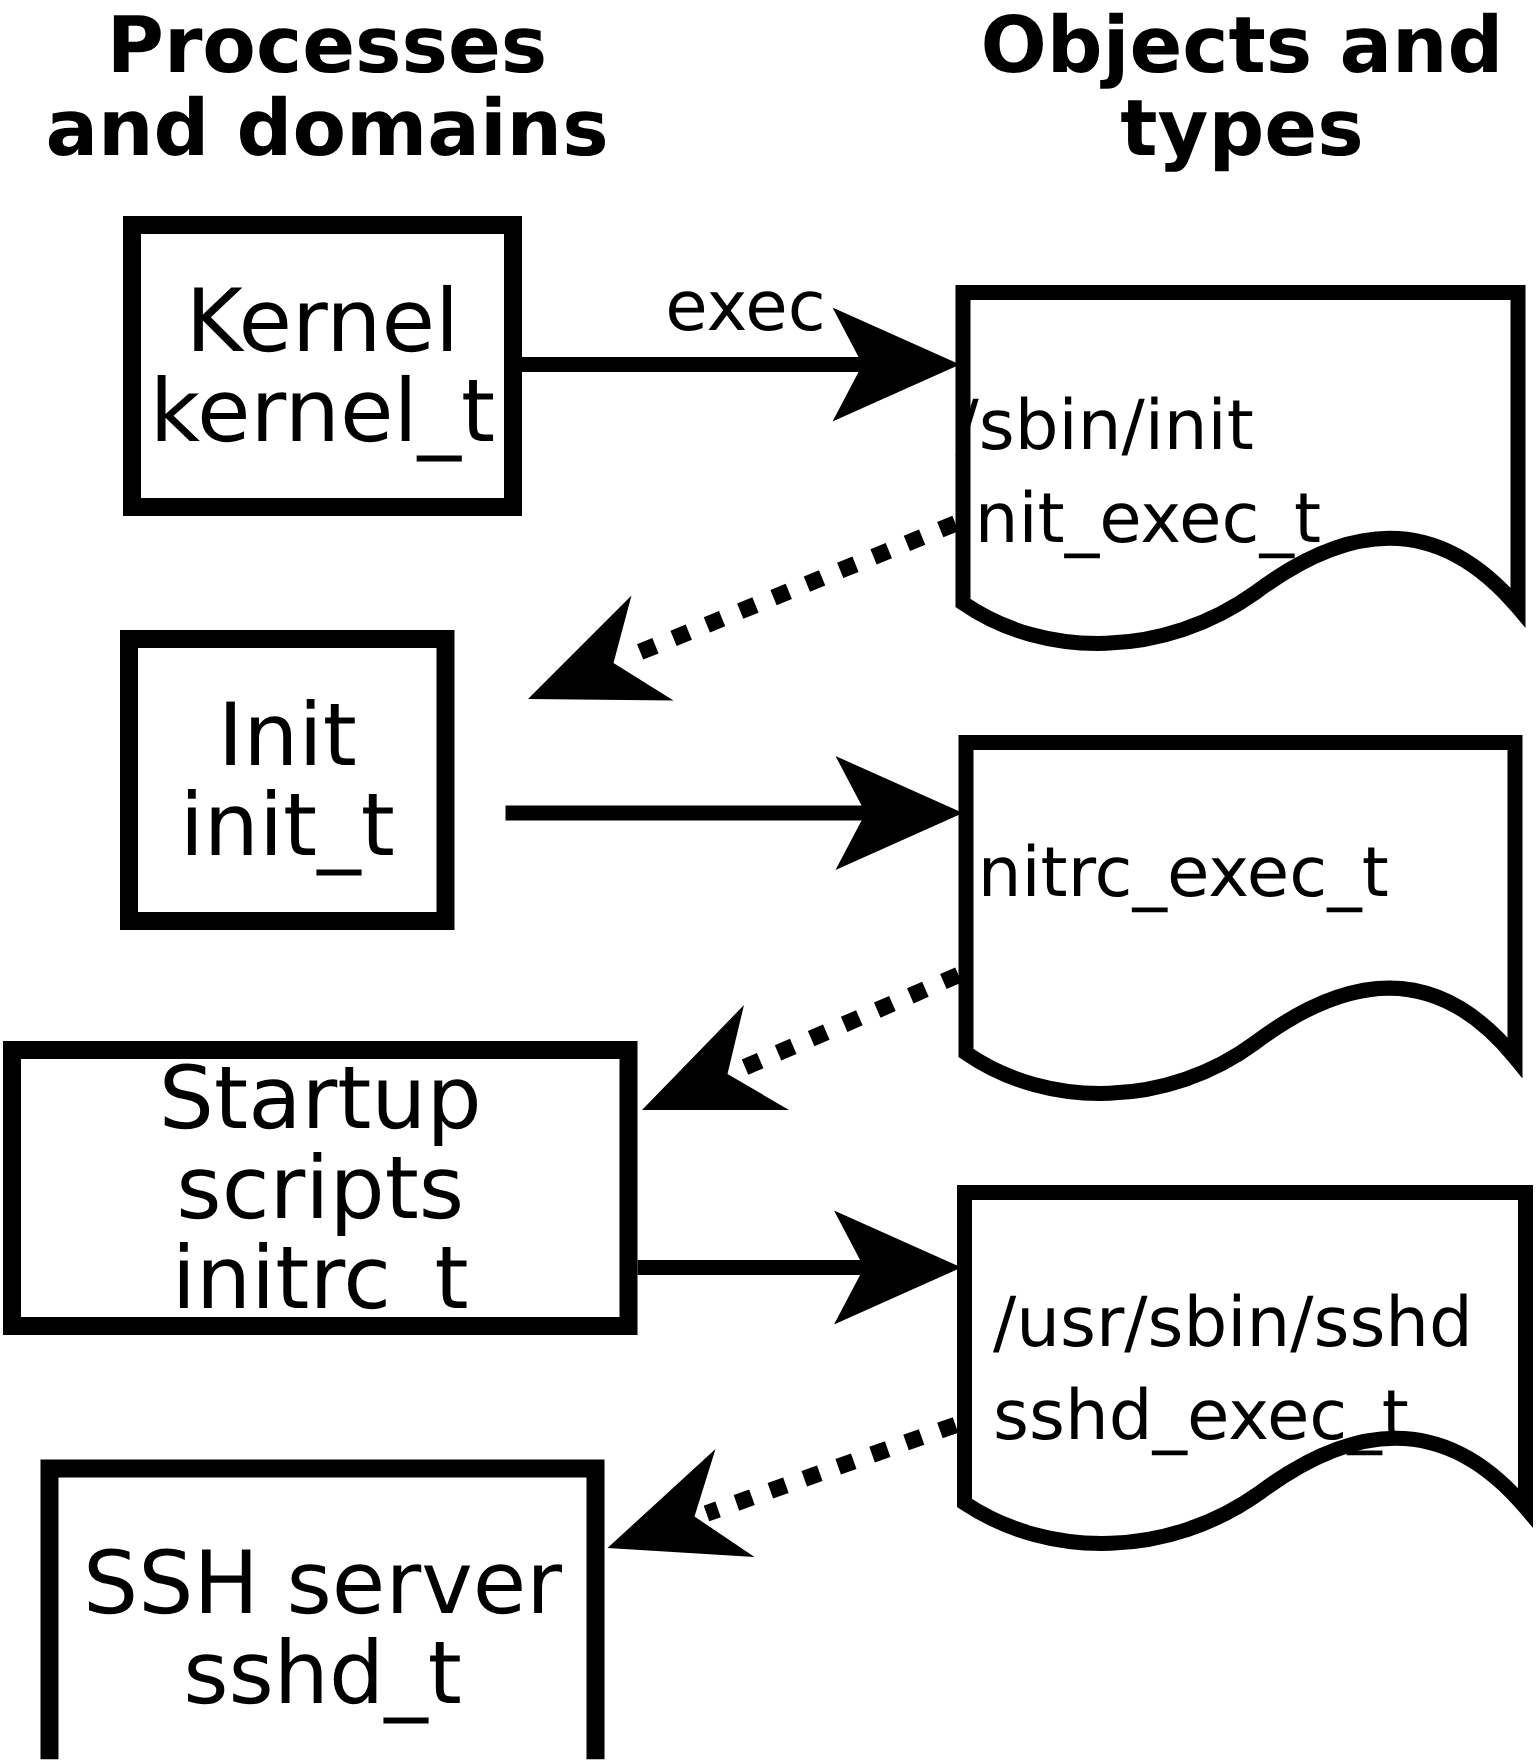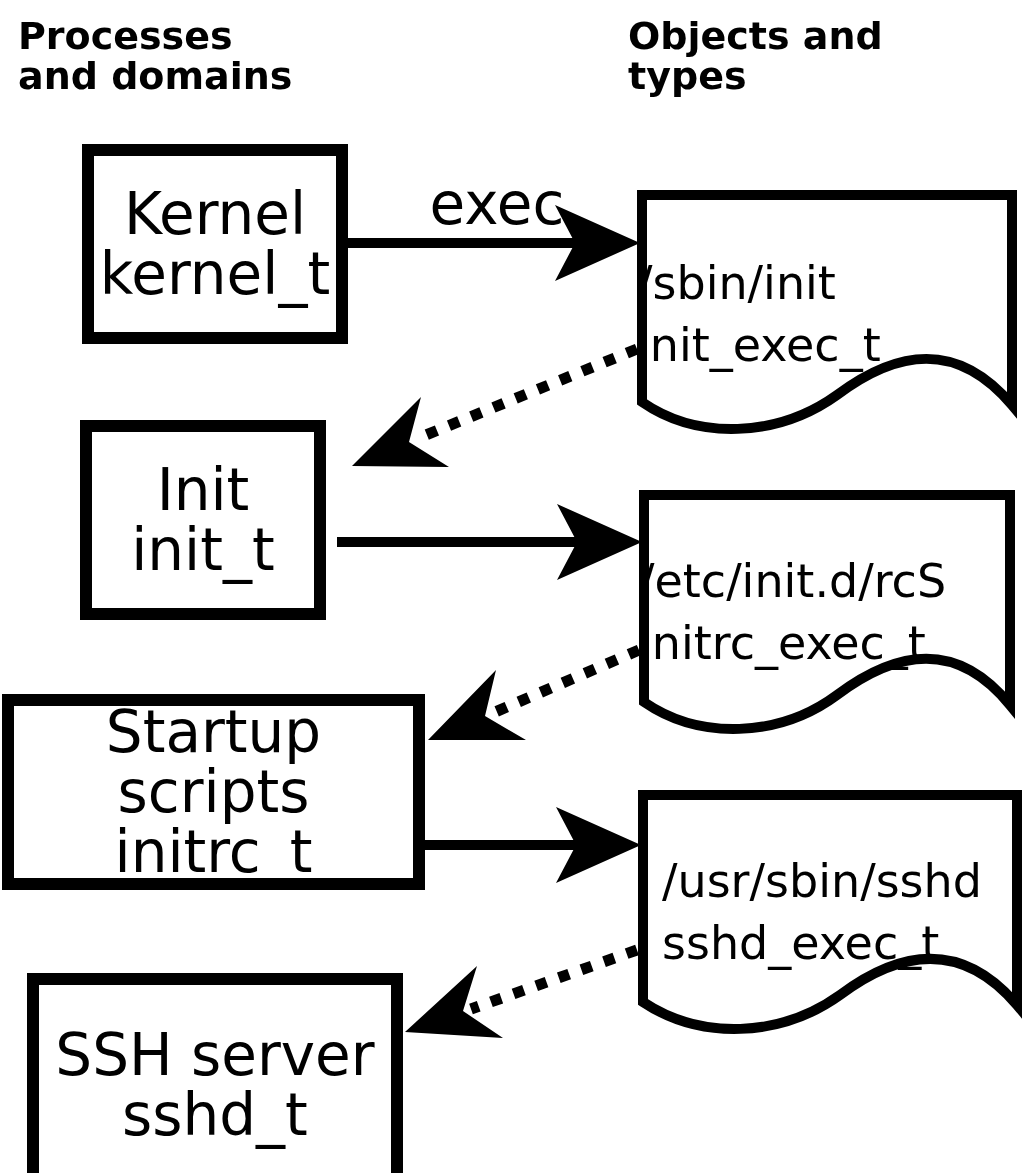--- a/index.html
+++ b/index.html
@@ -19,62 +19,61 @@
   .layer {
     position: absolute;
     left: 0;
     top: 0;
     width: 1024px;
     height: 1173px;
   }
   .heading {
     position: absolute;
     width: 400px;
-    text-align: left;
+    text-align: center;
     font-weight: bold;
-    font-size: 38px;
+    font-size: 52px;
     line-height: 1.05;
-    margin-top: 13px;
   }
   .heading-left { left: 18px; top: 4px; }
   .heading-right { left: 628px; top: 4px; }
   .node {
     position: absolute;
     box-sizing: border-box;
     background: #ffffff;
     border: 12px solid #000000;
     display: flex;
     flex-direction: column;
     align-items: center;
     justify-content: center;
     text-align: center;
     font-size: 58px;
     line-height: 60px;
   }
   .node-kernel { left: 82px;  top: 144px; width: 266px; height: 200px; }
-  .node-init   { left: 80px;  top: 420px; width: 246px; height: 200px; }
+  .node-init   { left: 80px;  top: 420px; width: 223px; height: 200px; }
   .node-initrc { left: 2px;   top: 694px; width: 423px; height: 196px; }
   .node-sshd   { left: 27px;  top: 973px; width: 376px; height: 224px; }
   .doc-label {
     position: absolute;
     text-align: left;
     font-size: 46px;
     line-height: 62px;
     margin-top: 32px;
   }
   .doc-label-init   { left: 637px; top: 220px; width: 380px; }
   .doc-label-initrc { left: 639px; top: 518px; width: 376px; }
   .doc-label-sshd   { left: 638px; top: 818px; width: 384px; padding-left: 24px; }
   .edge-label {
     position: absolute;
     left: 427px;
     top: 180px;
     width: 140px;
     text-align: center;
-    font-size: 58px;
+    font-size: 46px;
     line-height: 48px;
   }
 </style>
 </head>
 <body>
 
 <div class="diagram">
 
   <svg class="layer" viewBox="0 0 1024 1173" xmlns="http://www.w3.org/2000/svg">
 
@@ -139,21 +138,20 @@
   <div class="node node-sshd">
     <div>SSH server</div>
     <div>sshd_t</div>
   </div>
 
   <div class="doc-label doc-label-init">
     <div>/sbin/init</div>
     <div>init_exec_t</div>
   </div>
   <div class="doc-label doc-label-initrc">
-    <div>/etc/init.d/rcS</div>
     <div>initrc_exec_t</div>
   </div>
   <div class="doc-label doc-label-sshd">
     <div>/usr/sbin/sshd</div>
     <div>sshd_exec_t</div>
   </div>
 
   <div class="edge-label">exec</div>
 
 </div>

